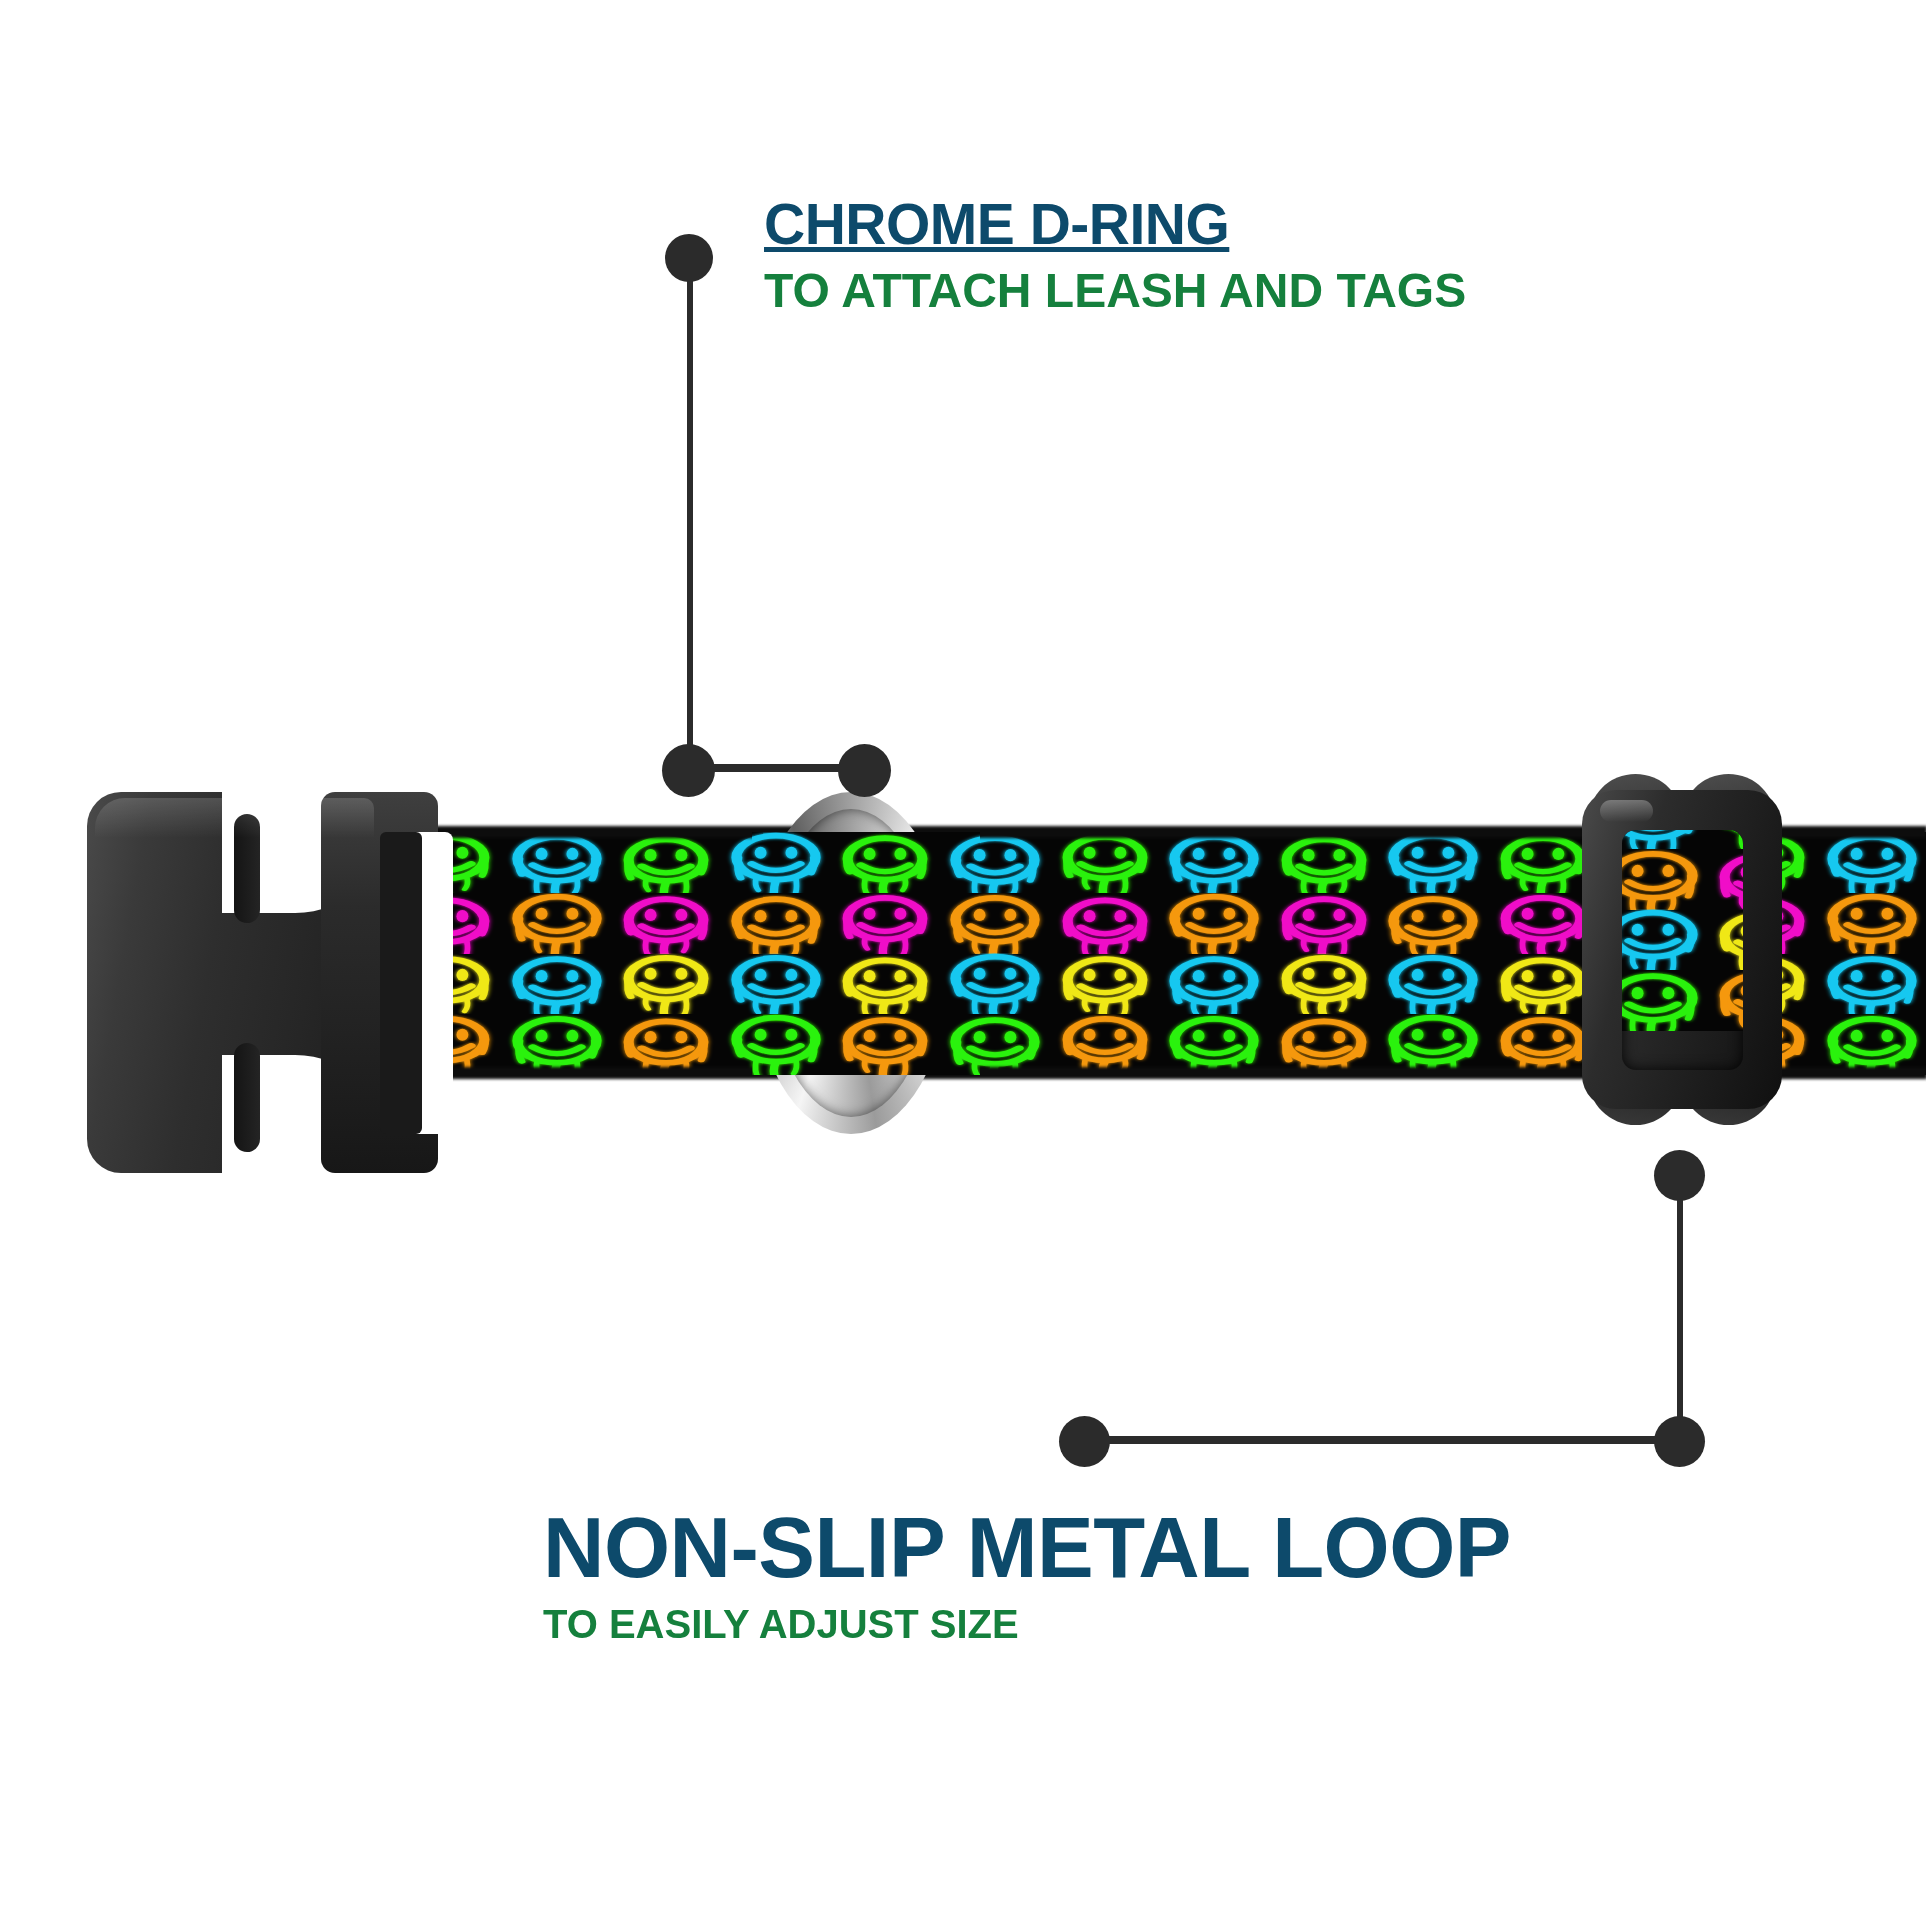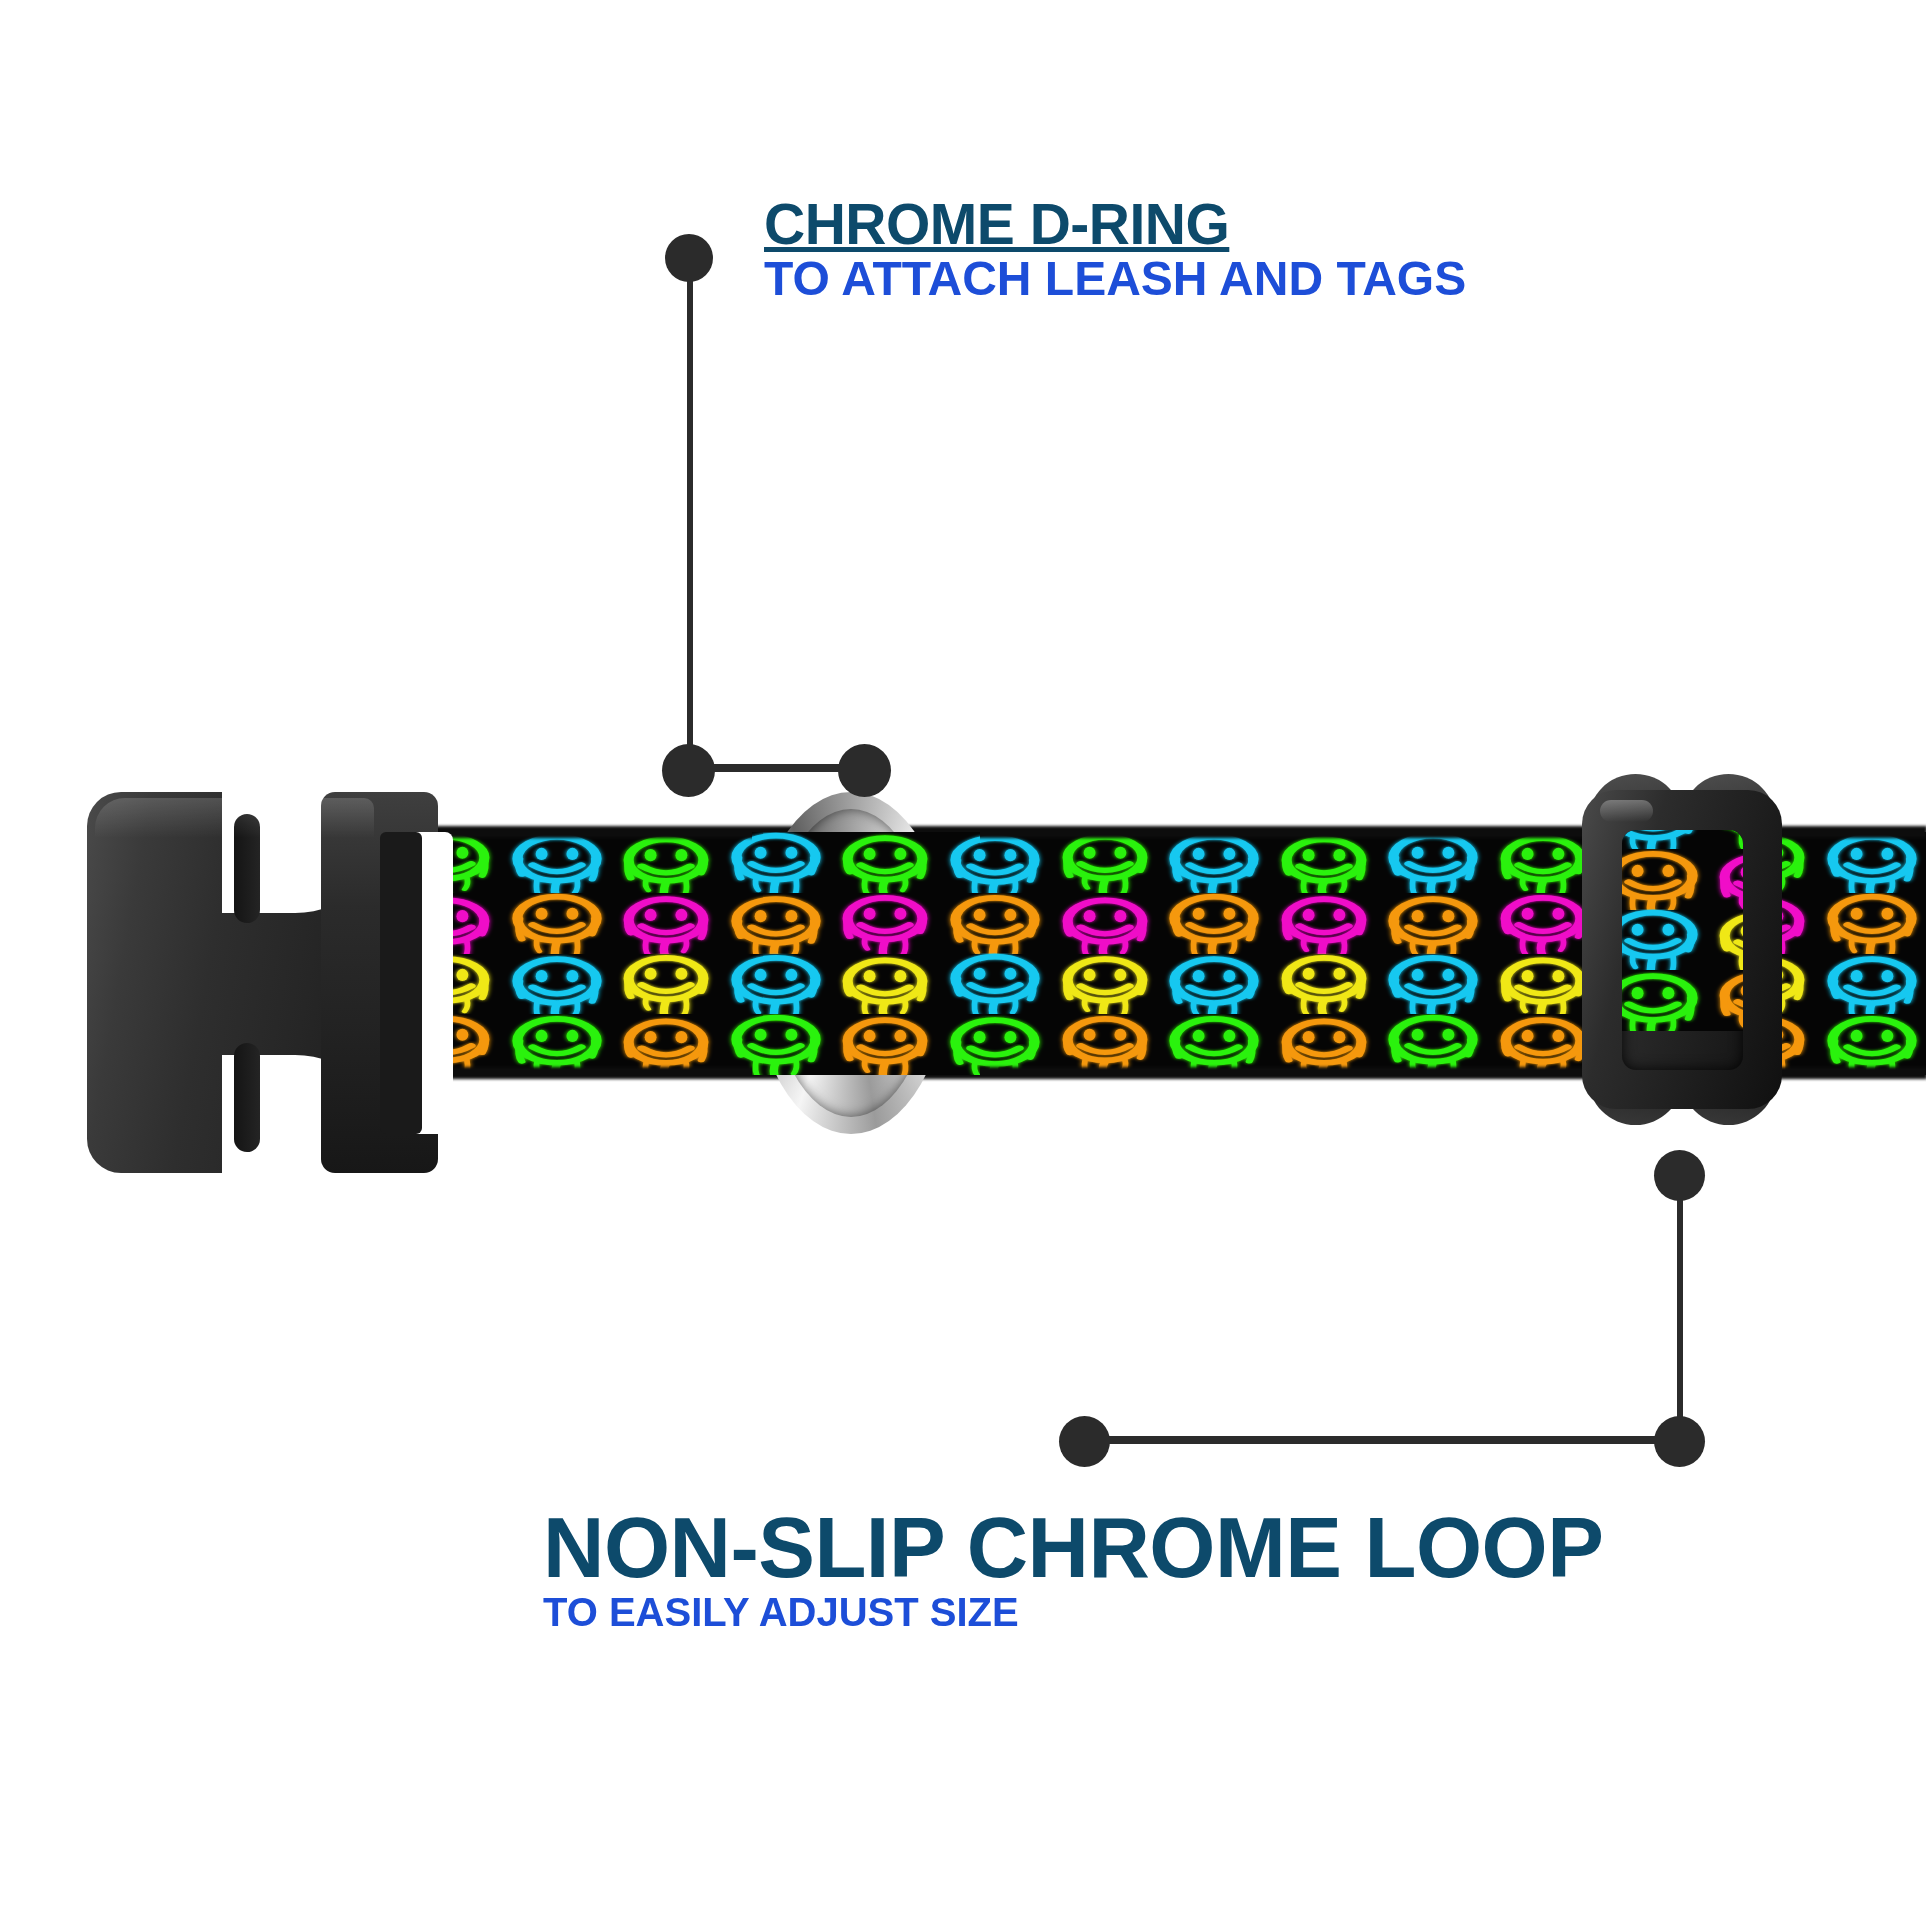--- a/index.html
+++ b/index.html
@@ -9,21 +9,21 @@
   .stage{position:absolute;inset:0;}
 
   
   .callout{position:absolute;}
   .callout .title{
     font-weight:700;letter-spacing:-0.5px;line-height:1.0;
     color:#0d4a6b;white-space:nowrap;
   }
   .callout .sub{
     font-weight:700;letter-spacing:0px;line-height:1.0;
-    color:#1d4ed8;white-space:nowrap;margin-top:2px;
+    color:#15803d;white-space:nowrap;margin-top:14px;
   }
 
   #callout-dring{left:764px;top:196px;}
   #callout-dring .title{font-size:57px;text-decoration:underline;}
   #callout-dring .sub{font-size:48px;}
 
   #callout-loop{left:543px;top:1505px;}
   #callout-loop .title{font-size:85px;}
   #callout-loop .sub{font-size:40px;}
 
@@ -2144,18 +2144,18 @@
 
     <div class="lead-dot" style="left:1059px;top:1416px;width:51px;height:51px;"></div>
   </div>
 
   <div class="callout" id="callout-dring">
     <div class="title">CHROME D-RING</div>
     <div class="sub">TO ATTACH LEASH AND TAGS</div>
   </div>
 
   <div class="callout" id="callout-loop">
-    <div class="title">NON-SLIP CHROME LOOP</div>
+    <div class="title">NON-SLIP METAL LOOP</div>
     <div class="sub">TO EASILY ADJUST SIZE</div>
   </div>
 
 </div>
 
 
 </body></html>

